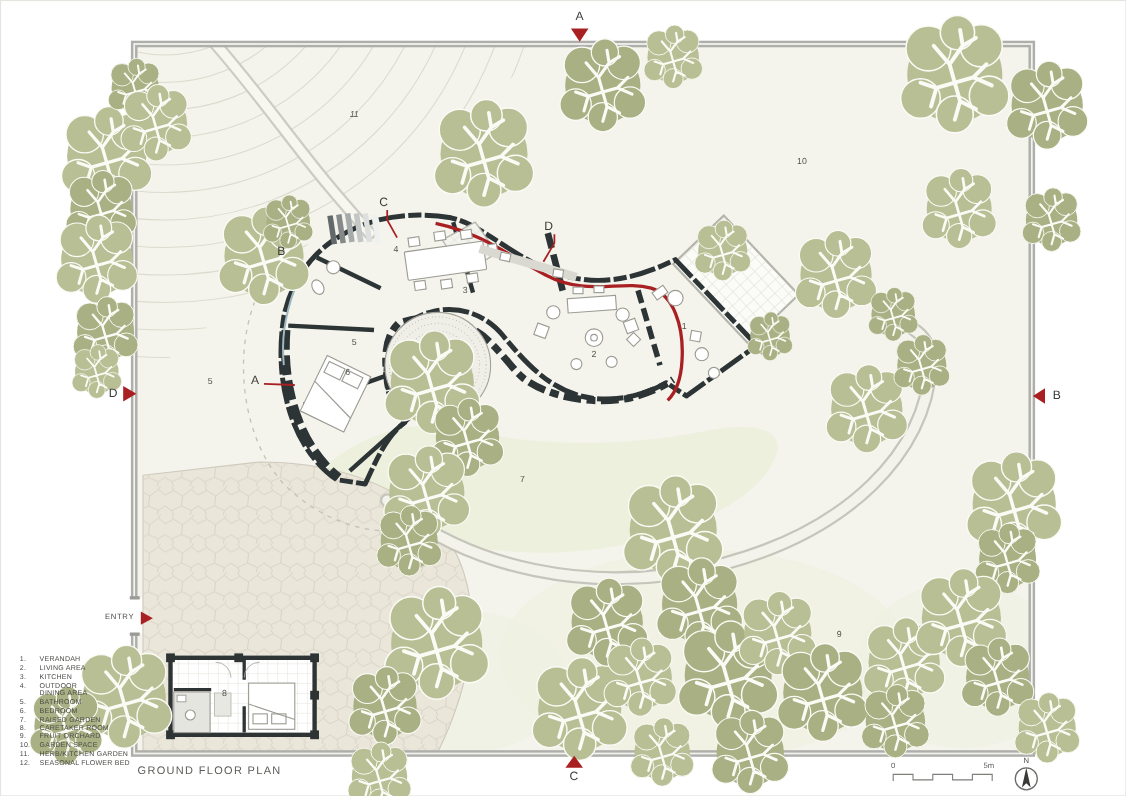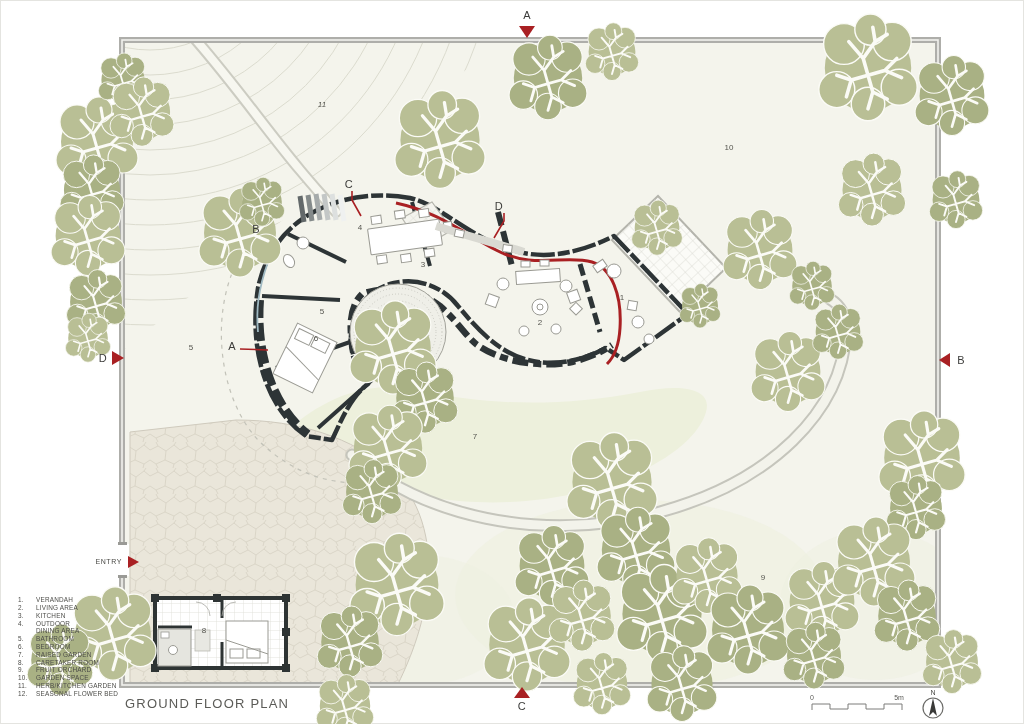--- a/index.html
+++ b/index.html
@@ -8,21 +8,21 @@
   svg{position:absolute;left:0;top:0;}
   .red{stroke:var(--accent-red);fill:none;}
   .tri{fill:var(--accent-red);stroke:none;}
   .wall{stroke:var(--wall-dark);fill:none;}
   .tree{color:var(--tree-green);}
   .tree.dk{color:var(--tree-green-dark);}
   .lbl{position:absolute;transform:translate(-50%,-50%);color:#3c3c3a;white-space:nowrap;}
   .sect{font-size:11px;font-weight:500;letter-spacing:.4px;}
   .pnum{font-size:8px;color:#55554f;}
   .entry{font-size:7px;letter-spacing:.6px;transform:translate(-100%,-50%);color:#4a4a46;}
-  #title{position:absolute;left:125px;top:696px;font-size:13px;letter-spacing:1.2px;color:#5b5b57;}
+  #title{position:absolute;left:125px;top:696px;font-size:10px;letter-spacing:1.2px;color:#5b5b57;}
   #legend{position:absolute;left:18px;top:596px;width:116px;font-size:6.4px;line-height:1.14;color:#4c4c48;letter-spacing:.2px;}
   .lrow{display:grid;grid-template-columns:15px 1fr;column-gap:3px;margin-bottom:.6px;}
   .llab{white-space:pre-line;}
   .scale-num{position:absolute;font-size:7px;color:#5a5a56;transform:translate(-50%,-50%);}
   .north-n{position:absolute;font-size:7px;color:#4a4a46;transform:translate(-50%,-50%);}
 </style>
 </head>
 <body>
 
 <div id="stage">

